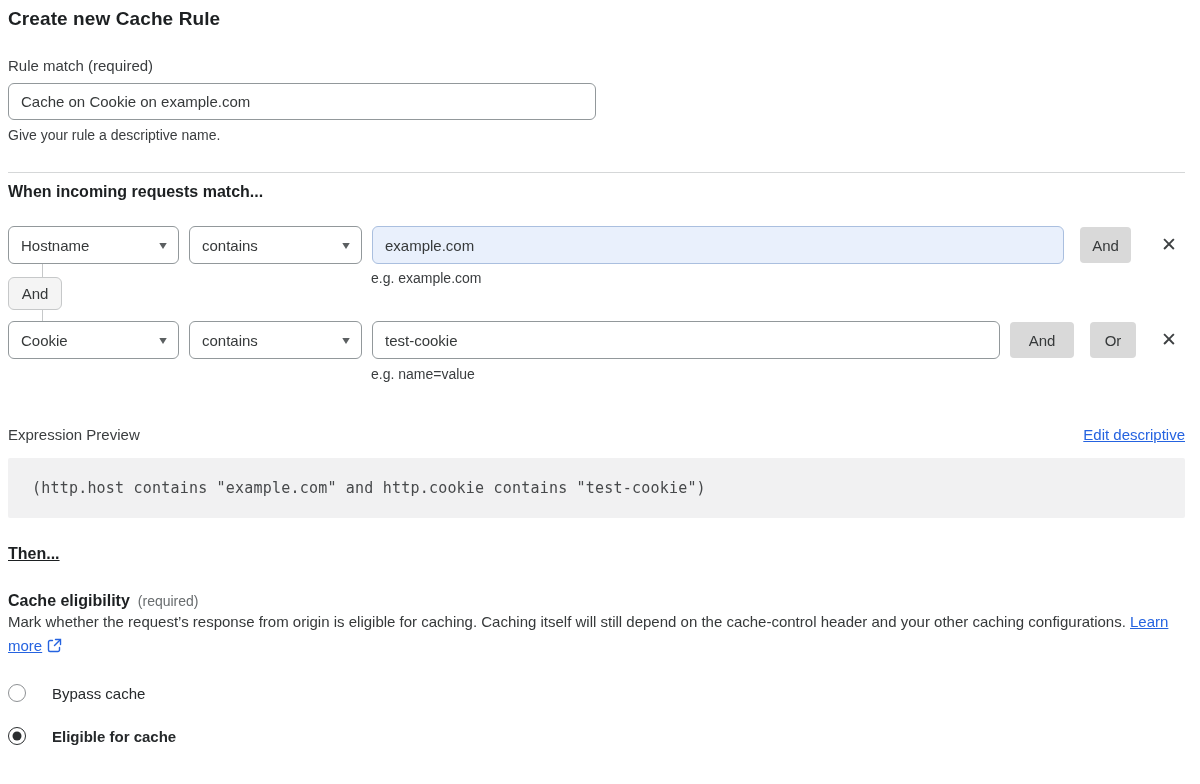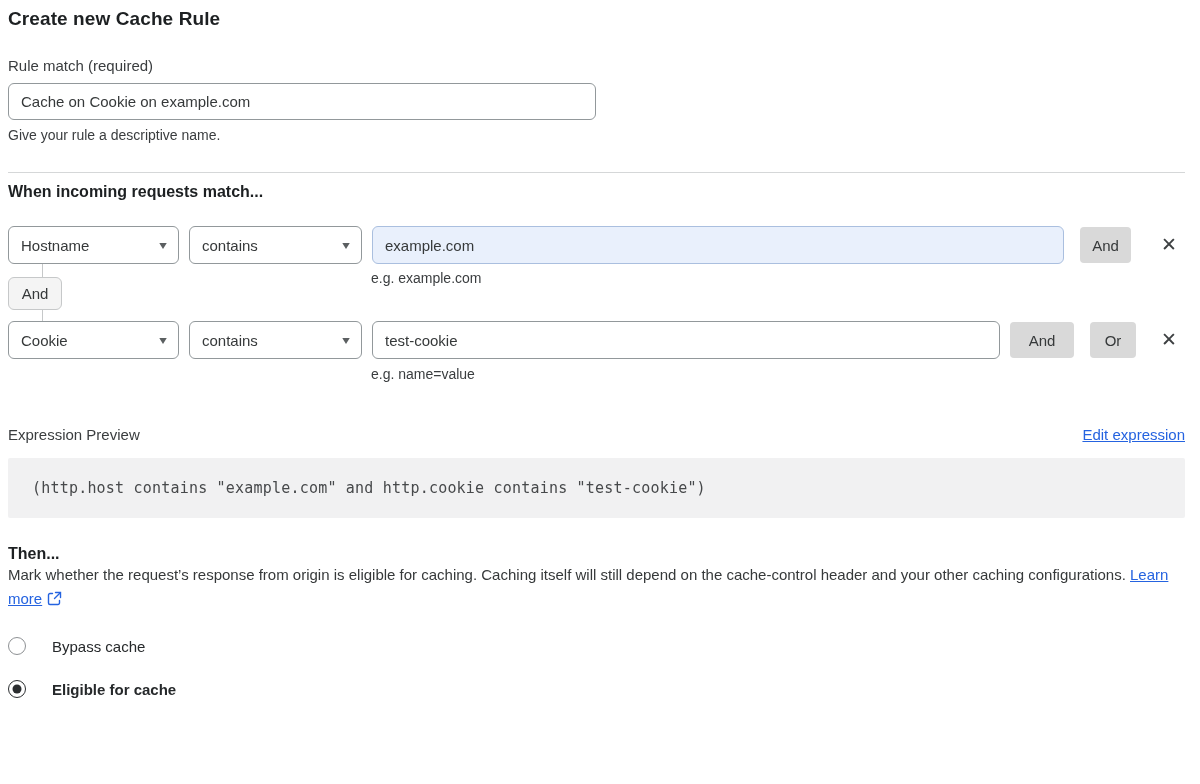--- a/index.html
+++ b/index.html
@@ -88,21 +88,21 @@
   .expr-label { font-size: 15px; color: #3a3d3f; }
   .link { font-size: 15px; color: #2563e0; text-decoration: underline; cursor: pointer; }
   .code-block {
     margin-top: 15px; height: 60px; background: #f1f1f2; border-radius: 2px;
     display: flex; align-items: center; padding: 0 24px;
     font-family: "DejaVu Sans Mono", "Liberation Mono", monospace;
     font-size: 15px; color: #47494b; letter-spacing: .2px;
   }
 
   
-  .then-heading { margin-top: 27px; }
+  .then-heading { margin-top: 27px; text-decoration: underline; }
   .eligibility-heading { margin-top: 29px; display: flex; align-items: baseline; }
   .required-note { font-size: 14px; color: #696d6f; font-weight: 400; margin-left: 8px; }
   .description { font-size: 15px; color: #36393a; line-height: 24px; max-width: 1165px; }
   .ext-icon { display: inline-block; vertical-align: -2px; margin-left: 5px; }
 
   
   .radio-row { display: flex; align-items: center; margin-top: 24px; cursor: pointer; }
   .radio-row + .radio-row { margin-top: 25px; }
   .radio-circle {
     width: 18px; height: 18px; border-radius: 50%; border: 1.5px solid #8e9194;
@@ -169,28 +169,32 @@
       <input class="value-input" type="text" value="test-cookie" style="">
       <button class="gray-btn and-btn">And</button>
       <button class="gray-btn or-btn">Or</button>
       <button class="remove-btn">✕</button>
     </div>
     <div class="hint row2-hint">e.g. name=value</div>
   </div>
 
   <div class="expr-header">
     <div class="expr-label">Expression Preview</div>
-    <a class="link">Edit expression</a>
+    <a class="link">Edit descriptive</a>
   </div>
   <div class="code-block">
     <span>(http.host contains "example.com" and http.cookie contains "test-cookie")</span>
   </div>
 
   <h2 class="section-heading then-heading">Then...</h2>
 
+  <div class="eligibility-heading">
+    <span class="section-heading">Cache eligibility</span>
+    <span class="required-note">(required)</span>
+  </div>
 
   <p class="description"><span>Mark whether the request’s response from origin is eligible for caching. Caching itself will still depend on the cache-control header and your other caching configurations.</span>
     <a class="link">Learn more</a><span class="ext-icon"><svg width="15" height="15" viewBox="0 0 15 15" fill="none">
           <path d="M5.5 2.5H3A1.5 1.5 0 0 0 1.5 4v8A1.5 1.5 0 0 0 3 13.5h8a1.5 1.5 0 0 0 1.5-1.5V9.5" stroke="#2563e0" stroke-width="1.4" stroke-linecap="round"></path>
           <path d="M8.5 1.5h5v5" stroke="#2563e0" stroke-width="1.4" stroke-linecap="round"></path>
           <path d="M13 2 7.5 7.5" stroke="#2563e0" stroke-width="1.4" stroke-linecap="round"></path>
         </svg></span></p>
 
   <div class="radio-row">
     <span class="radio-circle"></span>

